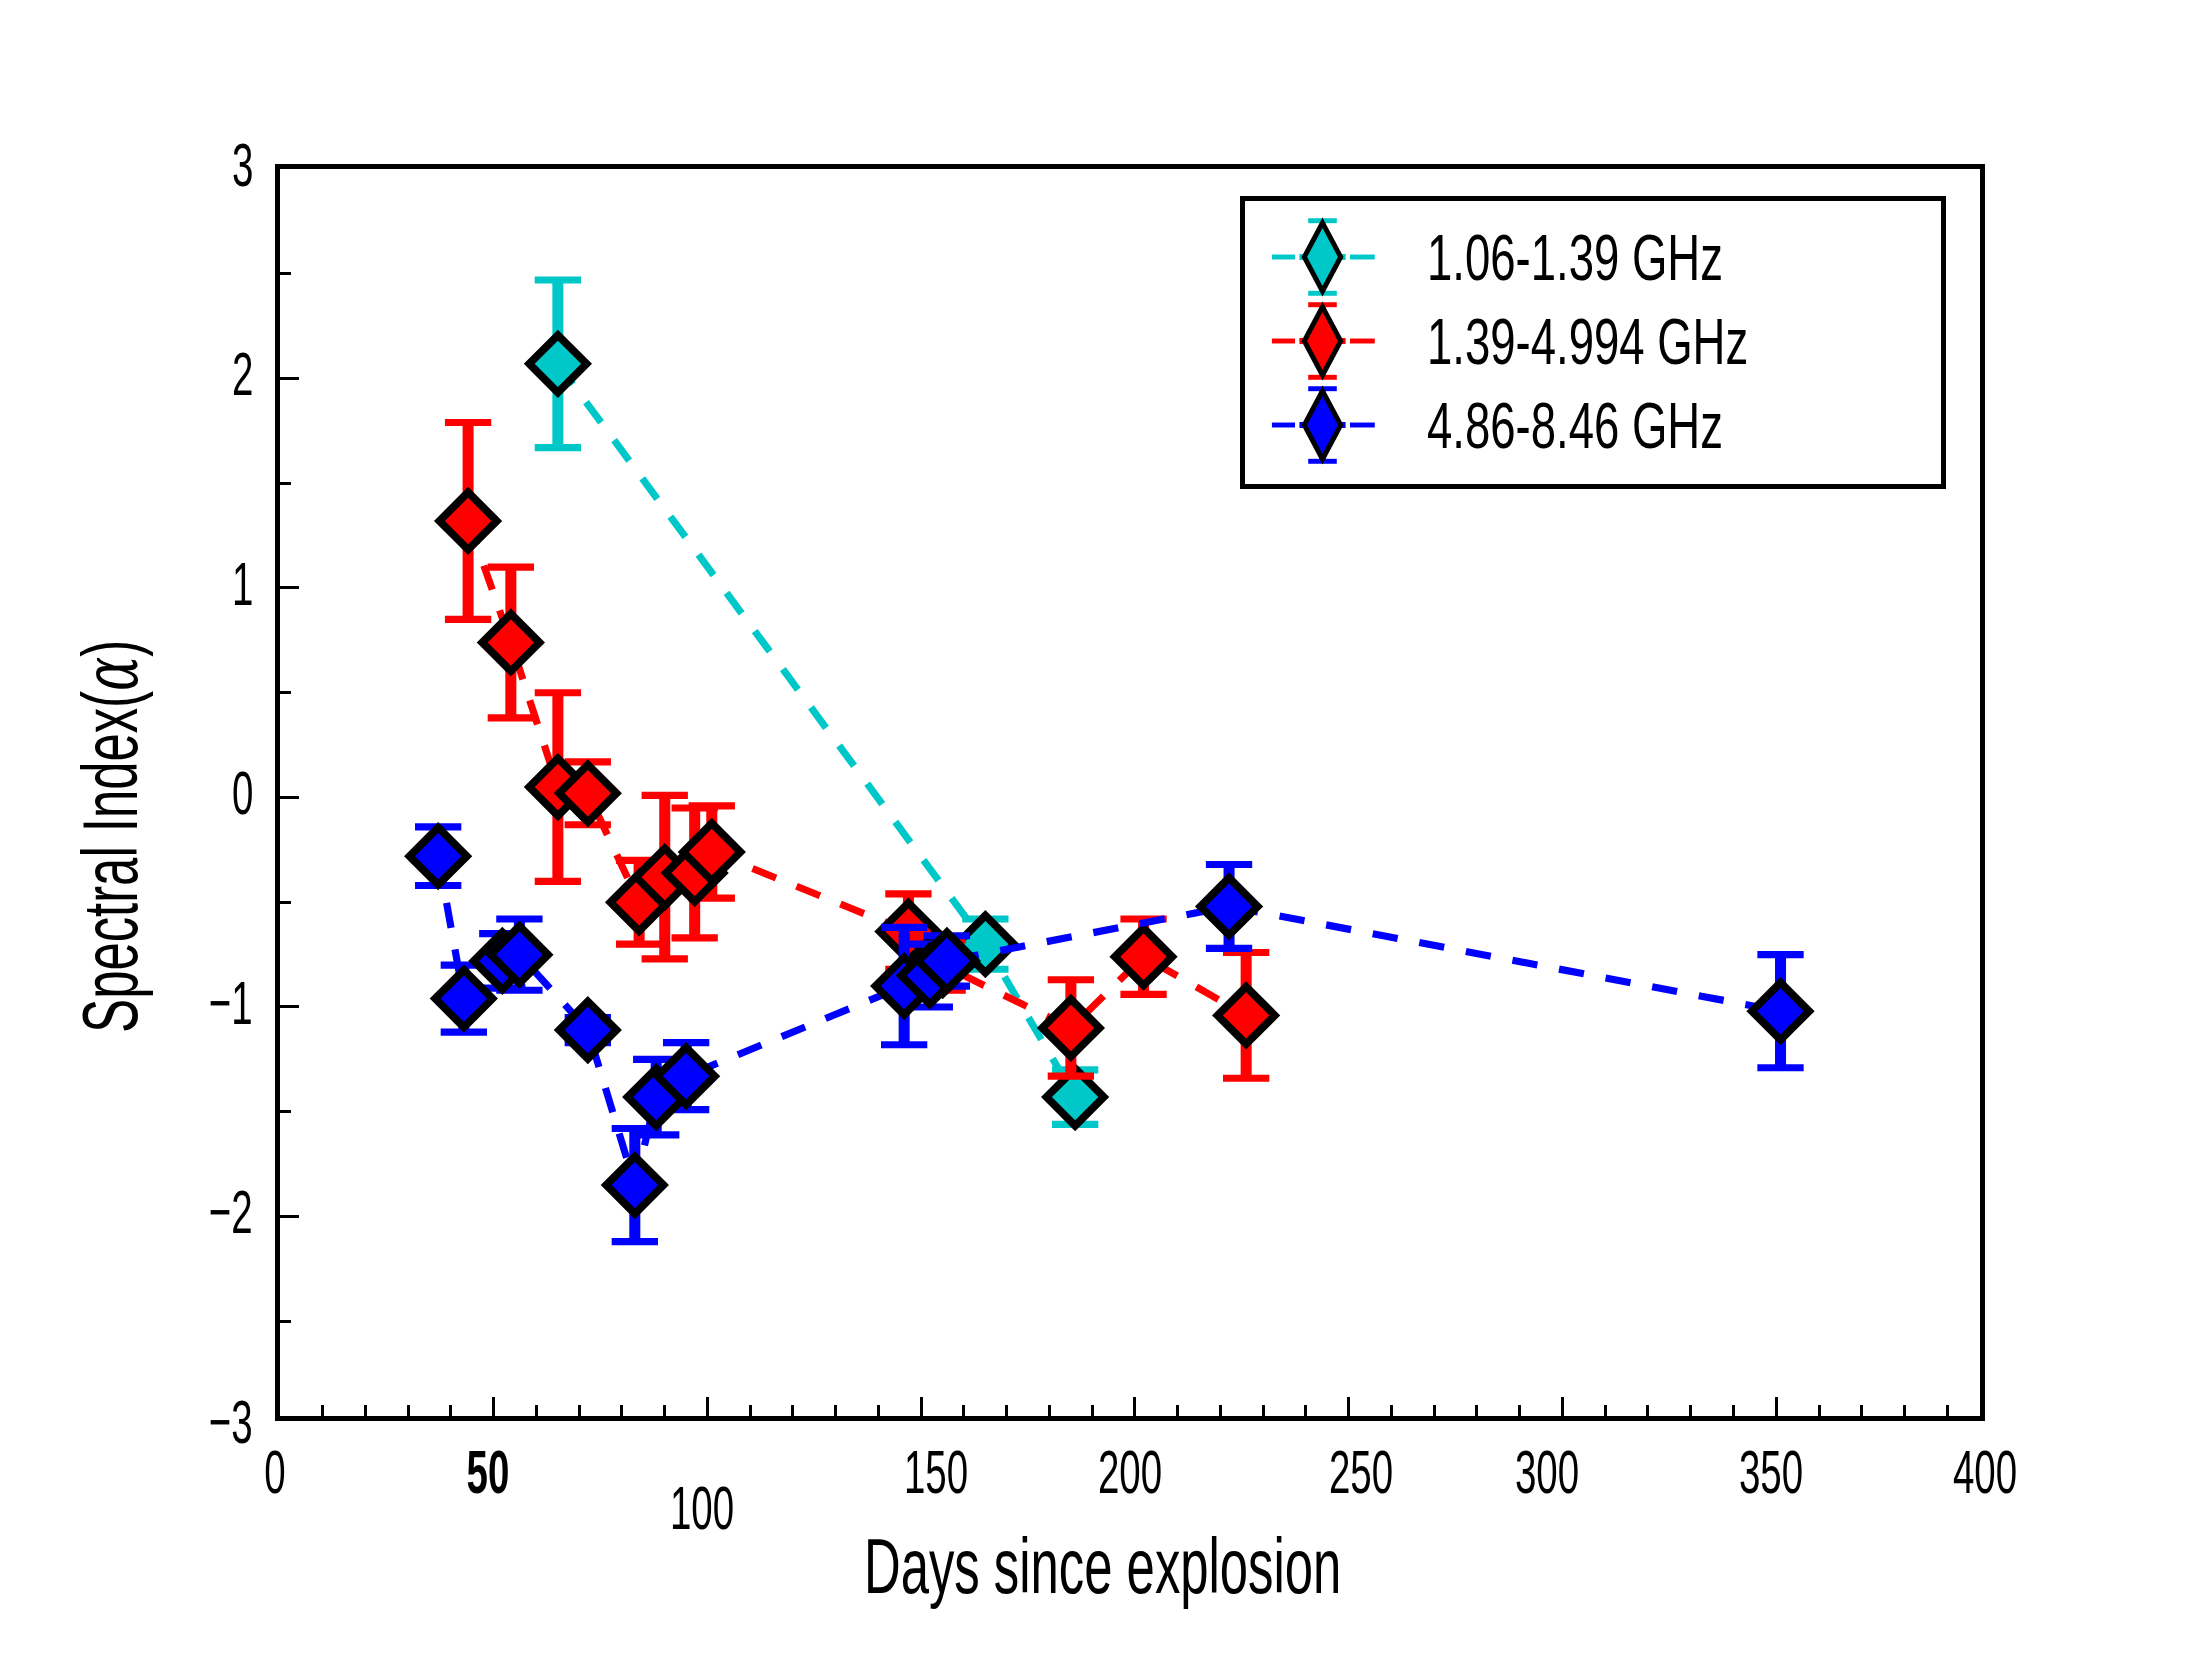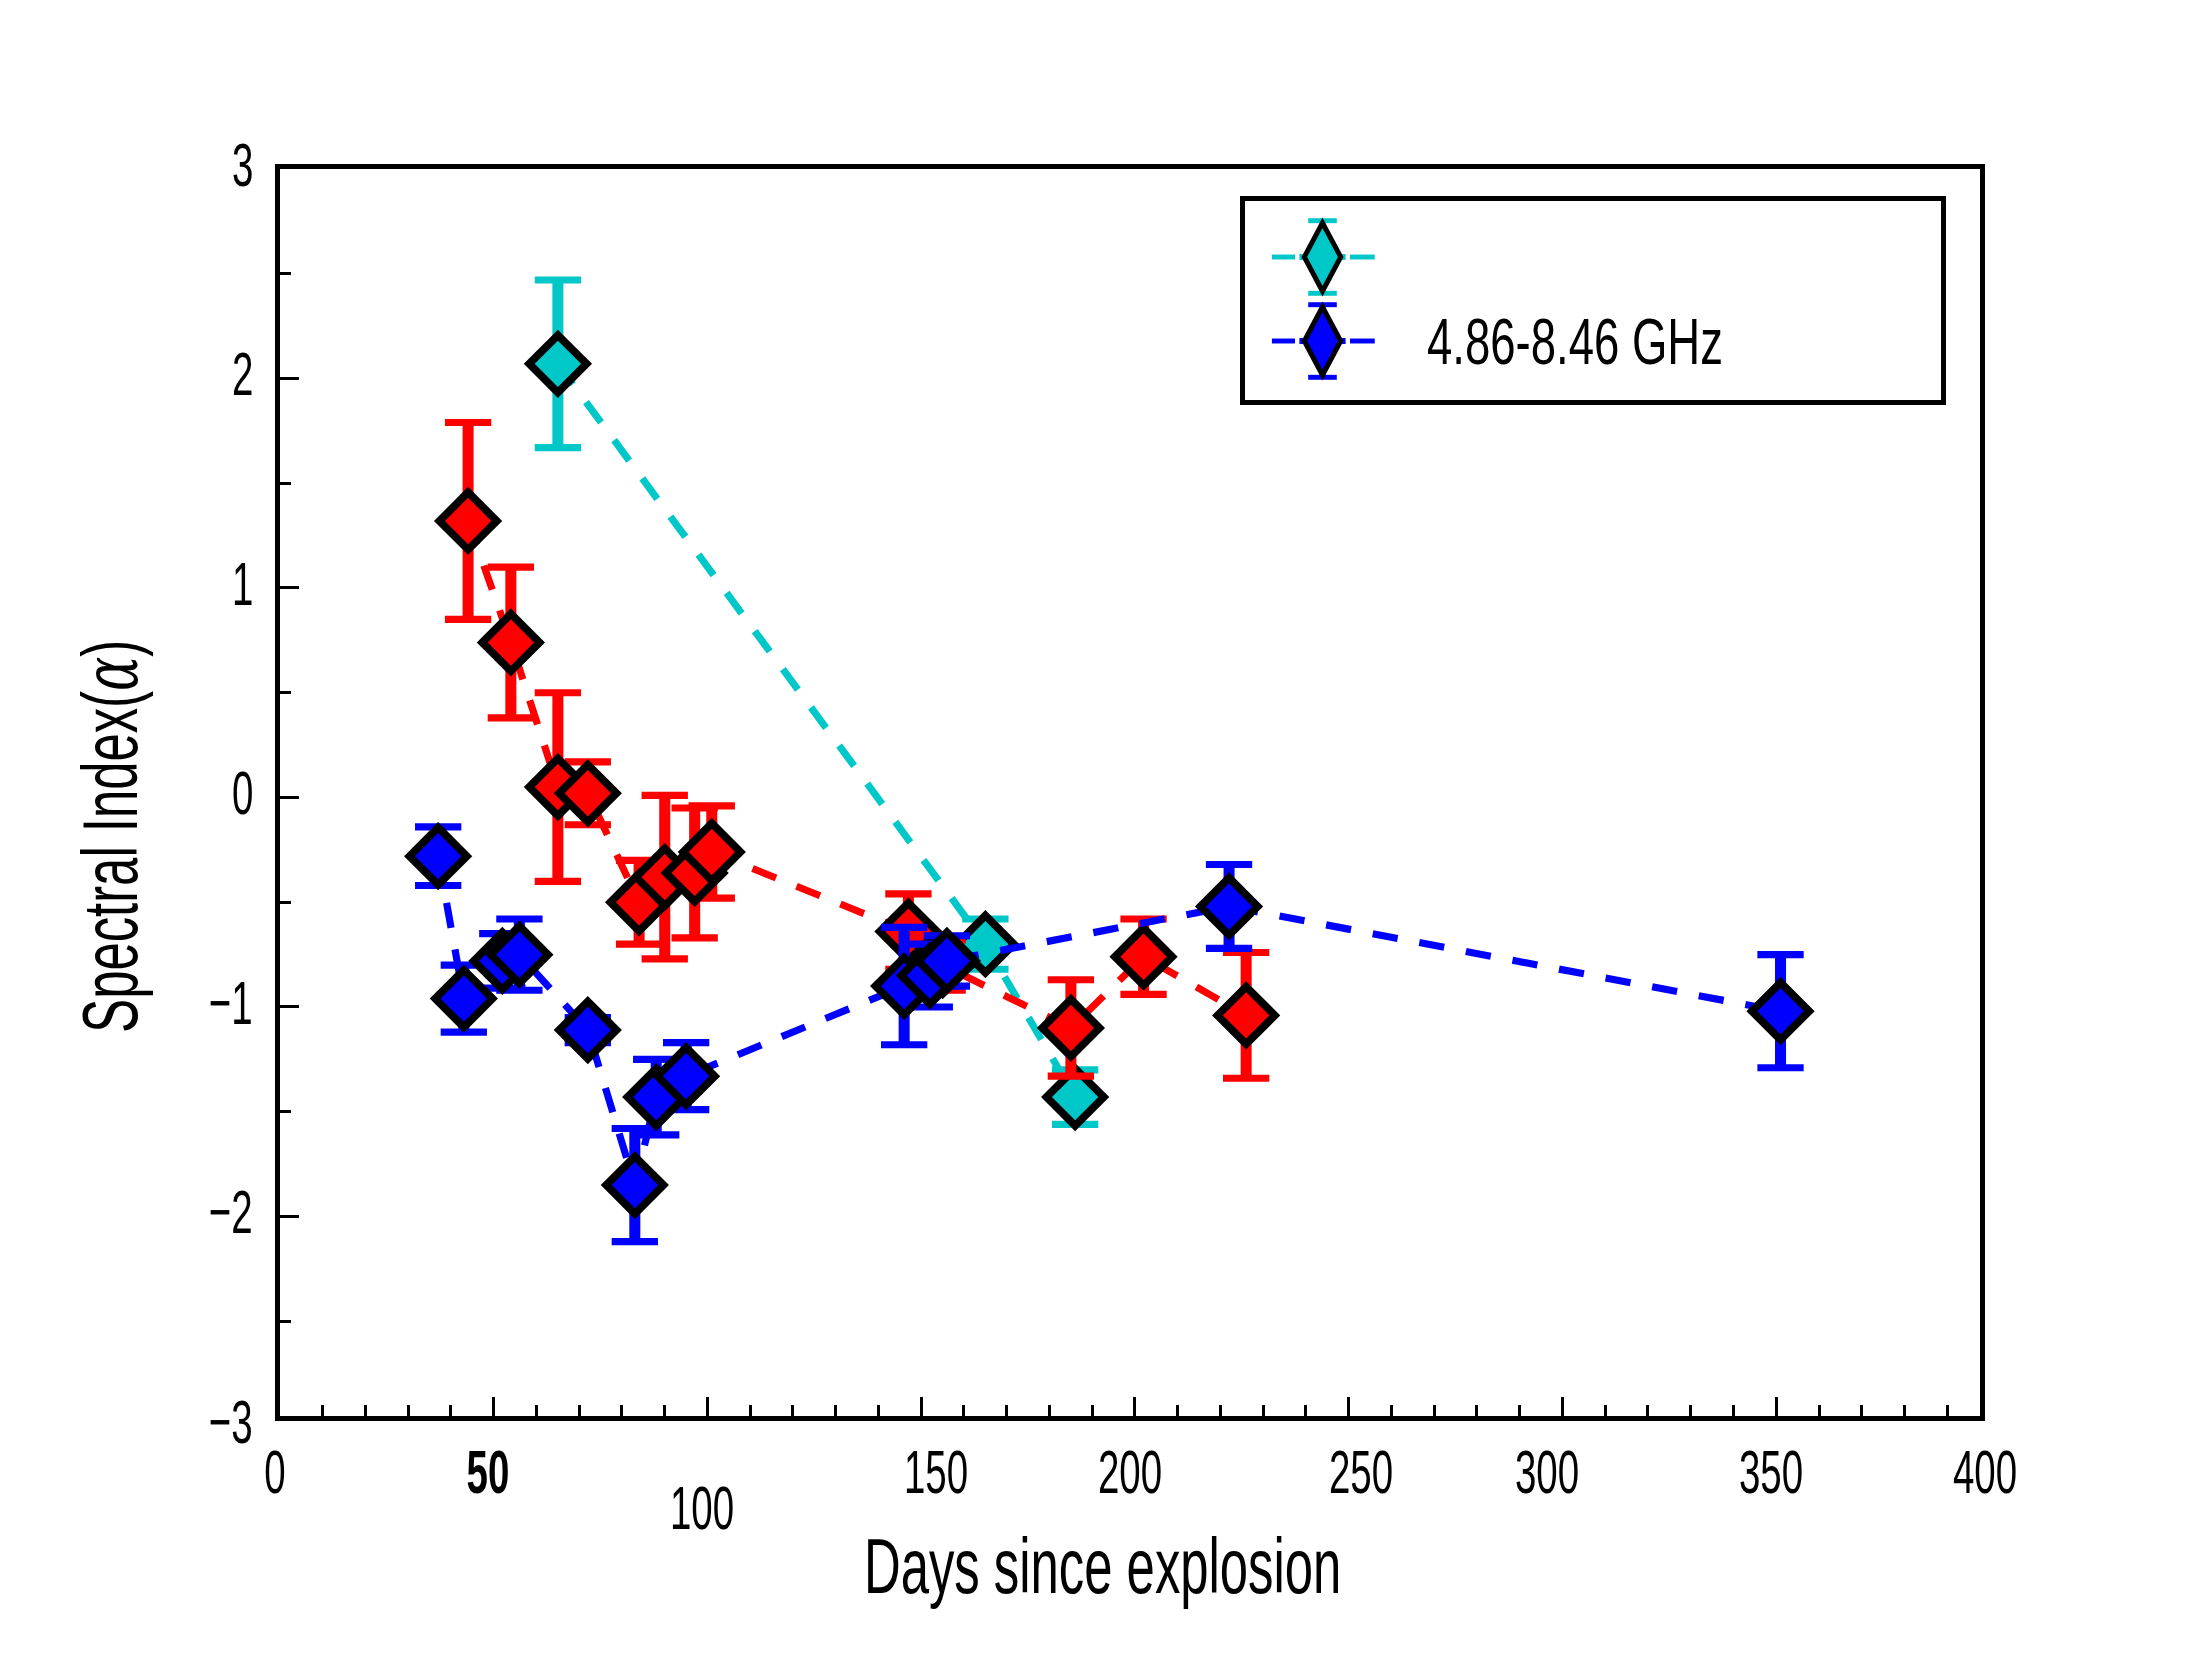--- a/index.html
+++ b/index.html
@@ -330,20 +330,35 @@
           <svg width="165" height="84" viewBox="0 0 300 152">
             <line x1="18" y1="76" x2="60" y2="76" stroke="#00c8c8" stroke-width="9"></line>
             <line x1="160" y1="76" x2="205" y2="76" stroke="#00c8c8" stroke-width="9"></line>
             <line x1="110" y1="10" x2="110" y2="142" stroke="#00c8c8" stroke-width="11"></line>
             <line x1="84" y1="10" x2="136" y2="10" stroke="#00c8c8" stroke-width="9"></line>
             <line x1="84" y1="142" x2="136" y2="142" stroke="#00c8c8" stroke-width="9"></line>
             <line x1="68" y1="76" x2="152" y2="76" stroke="#00c8c8" stroke-width="11"></line>
             <polygon points="110,13.899999999999999 143.12,76 110,138.1 76.88,76" fill="#00c8c8" stroke="#000" stroke-width="9" stroke-linejoin="miter"></polygon>
           </svg>
         </div>
+      <div class="legend-text"><span>1.06-1.39 GHz</span></div>
+    </div>
+    <div class="legend-row">
+      <div class="legend-mark">
+          <svg width="165" height="84" viewBox="0 0 300 152">
+            <line x1="18" y1="76" x2="60" y2="76" stroke="#ff0000" stroke-width="9"></line>
+            <line x1="160" y1="76" x2="205" y2="76" stroke="#ff0000" stroke-width="9"></line>
+            <line x1="110" y1="10" x2="110" y2="142" stroke="#ff0000" stroke-width="11"></line>
+            <line x1="84" y1="10" x2="136" y2="10" stroke="#ff0000" stroke-width="9"></line>
+            <line x1="84" y1="142" x2="136" y2="142" stroke="#ff0000" stroke-width="9"></line>
+            <line x1="68" y1="76" x2="152" y2="76" stroke="#ff0000" stroke-width="11"></line>
+            <polygon points="110,13.899999999999999 143.12,76 110,138.1 76.88,76" fill="#ff0000" stroke="#000" stroke-width="9" stroke-linejoin="miter"></polygon>
+          </svg>
+        </div>
+      <div class="legend-text"><span>1.39-4.994 GHz</span></div>
     </div>
     <div class="legend-row">
       <div class="legend-mark">
           <svg width="165" height="84" viewBox="0 0 300 152">
             <line x1="18" y1="76" x2="60" y2="76" stroke="#0000ff" stroke-width="9"></line>
             <line x1="160" y1="76" x2="205" y2="76" stroke="#0000ff" stroke-width="9"></line>
             <line x1="110" y1="10" x2="110" y2="142" stroke="#0000ff" stroke-width="11"></line>
             <line x1="84" y1="10" x2="136" y2="10" stroke="#0000ff" stroke-width="9"></line>
             <line x1="84" y1="142" x2="136" y2="142" stroke="#0000ff" stroke-width="9"></line>
             <line x1="68" y1="76" x2="152" y2="76" stroke="#0000ff" stroke-width="11"></line>

